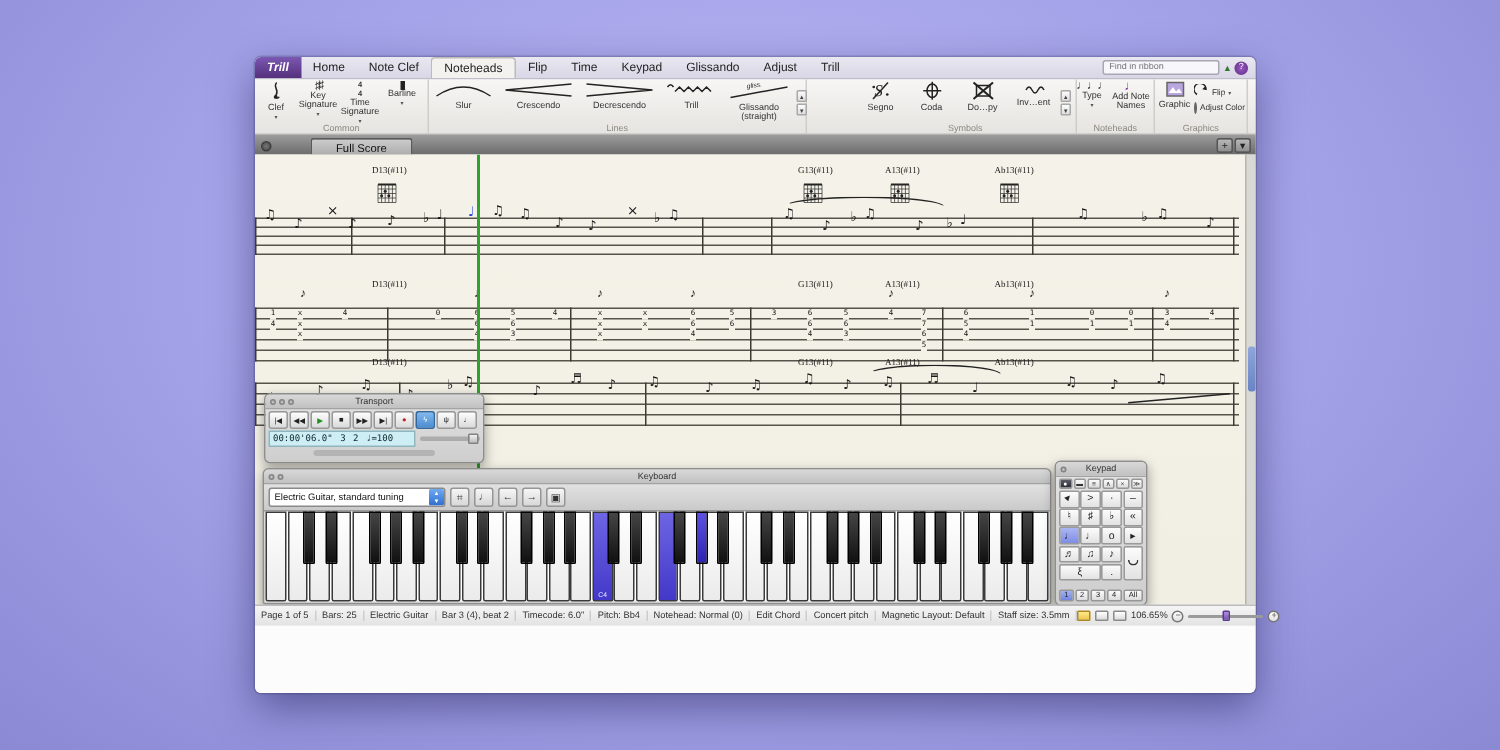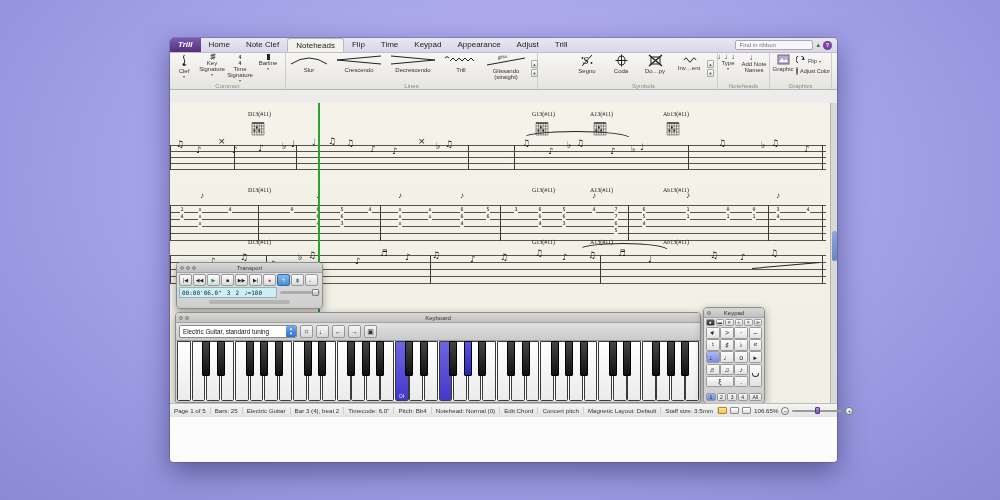--- a/index.html
+++ b/index.html
@@ -161,21 +161,21 @@
 
     <div class="tabbar">
       <div id="tabs" style="display:flex">
           <span class="tab file">Trill</span>
           <span class="tab">Home</span>
           <span class="tab">Note Clef</span>
           <span class="tab selected">Noteheads</span>
           <span class="tab">Flip</span>
           <span class="tab">Time</span>
           <span class="tab">Keypad</span>
-          <span class="tab">Appearance</span>
+          <span class="tab">Glissando</span>
           <span class="tab">Adjust</span>
           <span class="tab">Trill</span>
         </div>
       <div class="findwrap">
         <input class="findbox" placeholder="Find in ribbon" style="">
         <span class="ic-collapse">▴</span>
         <span class="ic-help">?</span>
       </div>
     </div>
 
@@ -321,20 +321,28 @@
               <div style="display: flex; align-items: center; gap: 2px; font-size: 5.5px; color: rgb(51, 51, 51);">
                 <span><span class="colorwheel"></span></span>
                 <span>Adjust Color</span>
               </div>
             </div>
           </div>
           <div class="rgname">Graphics</div>
         </div>
       </div>
 
+    <div class="docbar">
+      <span class="doccircle"></span>
+      <span class="doctab">Full Score</span>
+      <span class="docbtns">
+        <span class="docbtn">+</span>
+        <span class="docbtn">▾</span>
+      </span>
+    </div>
 
     <div class="score" id="score">
         <div class="sline" style="top: 42px;"></div>
         <div class="sline" style="top: 48px;"></div>
         <div class="sline" style="top: 54px;"></div>
         <div class="sline" style="top: 60px;"></div>
         <div class="sline" style="top: 66px;"></div>
         <div class="bar" style="left: 0px; top: 42px; height: 25px;"></div>
         <div class="bar" style="left: 64px; top: 42px; height: 25px;"></div>
         <div class="bar" style="left: 126px; top: 42px; height: 25px;"></div>

